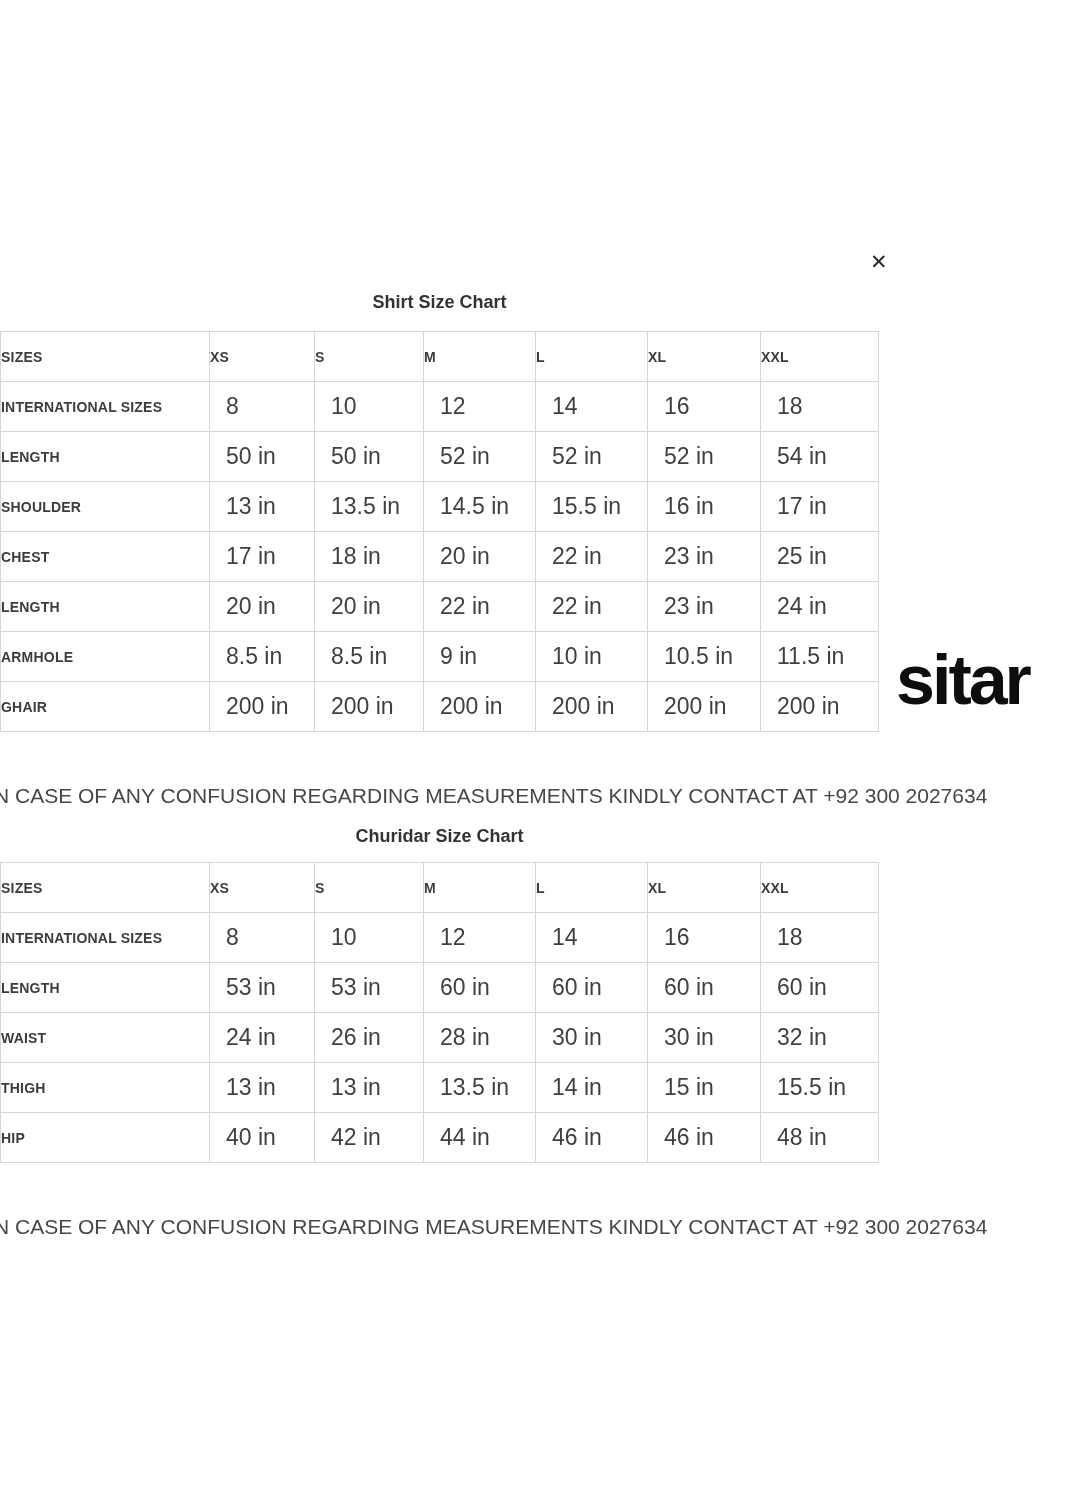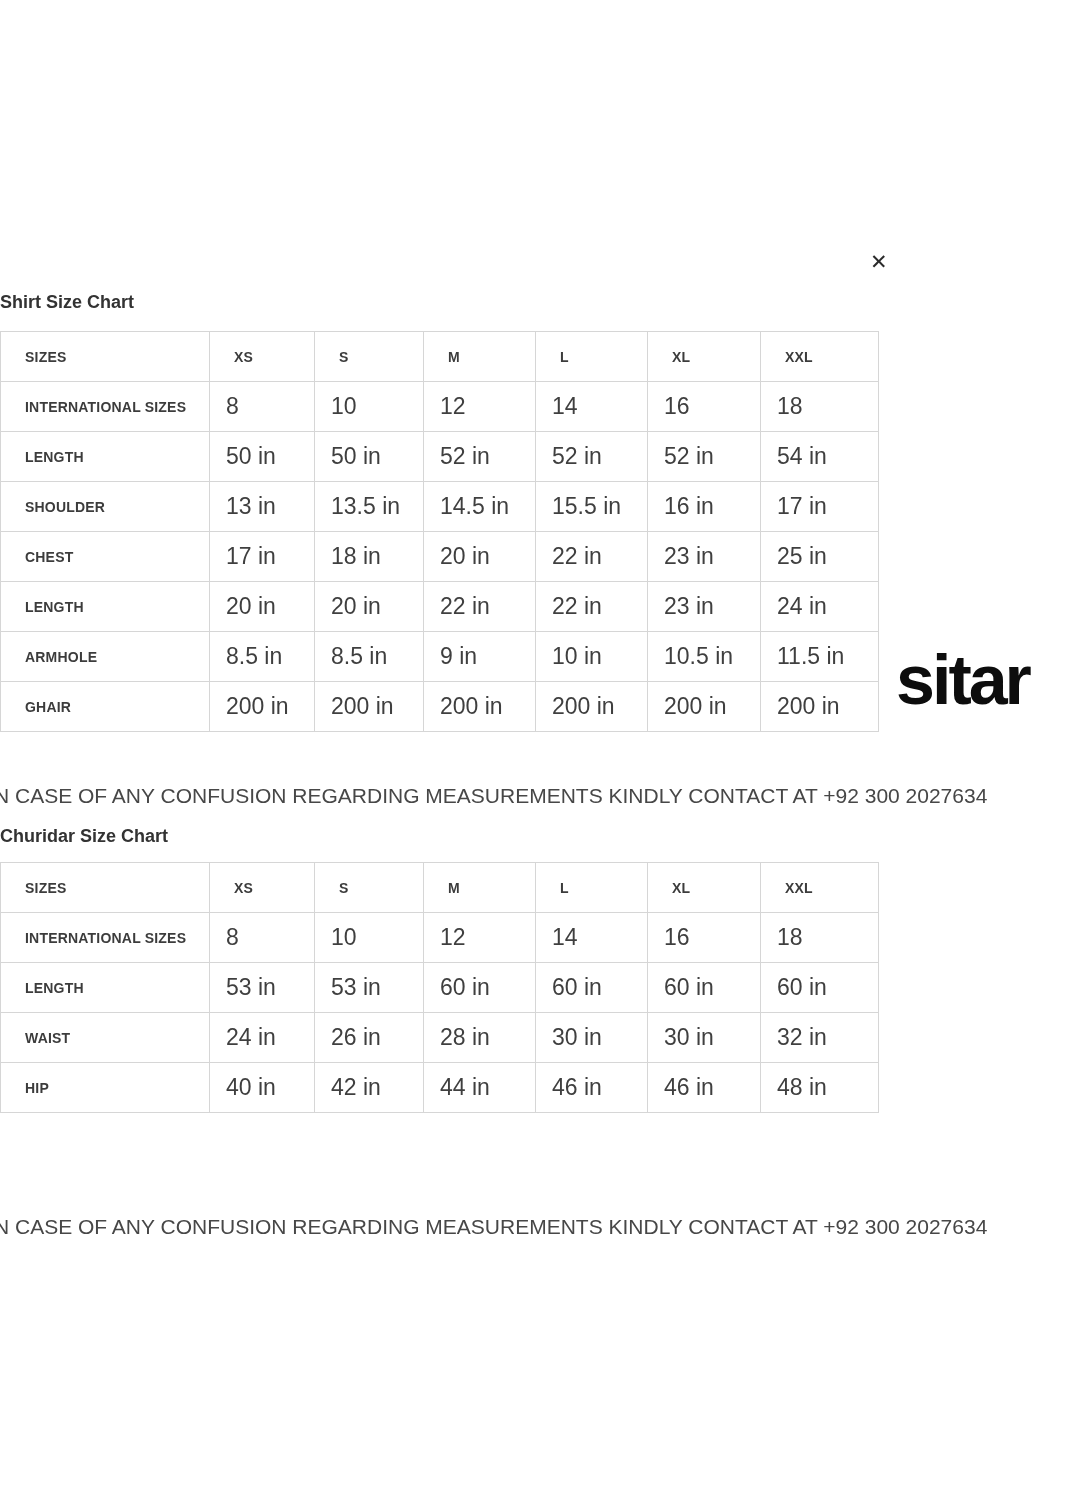--- a/index.html
+++ b/index.html
@@ -9,40 +9,40 @@
     font-family:"Liberation Sans", sans-serif;
     color:#3d3d3d;
   }
   .close-btn {
     position:absolute; left:866px; top:248px;
     background:none; border:none; padding:4px; margin:0;
     font-size:21px; line-height:1; color:#2b2b2b; cursor:pointer;
     font-family:"DejaVu Sans", sans-serif;
   }
   .chart-title {
-    position:absolute; left:0; width:879px; text-align:left;
+    position:absolute; left:0; width:879px; text-align:center;
     font-size:18px; font-weight:600; color:#333333; line-height:22px;
   }
   #shirt-title    { top:291px; }
   #churidar-title { top:825px; }
   table.size-table {
     position:absolute; left:0; width:879px;
     border-collapse:collapse; table-layout:fixed;
     background:#ffffff;
   }
   #shirt-table    { top:331px; }
   #churidar-table { top:862px; }
   table.size-table th, table.size-table td {
     border:1px solid #d6d6d6; height:49px;
     text-align:left; vertical-align:middle;
     overflow:hidden; white-space:nowrap;
   }
   th.hdr, td.lbl {
     font-size:14px; font-weight:600; color:#3c3c3c;
-    padding:0 0 0 24px; letter-spacing:0.2px;
+    padding:0 0 0 0; letter-spacing:0.2px;
   }
   td.val {
     font-size:23px; font-weight:400; color:#3f3f3f;
     padding:0 0 0 16px;
   }
   .note {
     position:absolute; left:-6px; white-space:nowrap;
     font-size:21px; font-weight:400; color:#474747; line-height:24px;
   }
   #shirt-note    { top:784px; }
@@ -195,20 +195,29 @@
         <tr>
           <td class="lbl">WAIST</td>
           <td class="val">24 in</td>
           <td class="val">26 in</td>
           <td class="val">28 in</td>
           <td class="val">30 in</td>
           <td class="val">30 in</td>
           <td class="val">32 in</td>
         </tr>
         <tr>
+          <td class="lbl">THIGH</td>
+          <td class="val">13 in</td>
+          <td class="val">13 in</td>
+          <td class="val">13.5 in</td>
+          <td class="val">14 in</td>
+          <td class="val">15 in</td>
+          <td class="val">15.5 in</td>
+        </tr>
+        <tr>
           <td class="lbl">HIP</td>
           <td class="val">40 in</td>
           <td class="val">42 in</td>
           <td class="val">44 in</td>
           <td class="val">46 in</td>
           <td class="val">46 in</td>
           <td class="val">48 in</td>
         </tr>
       </tbody>
     </table>

